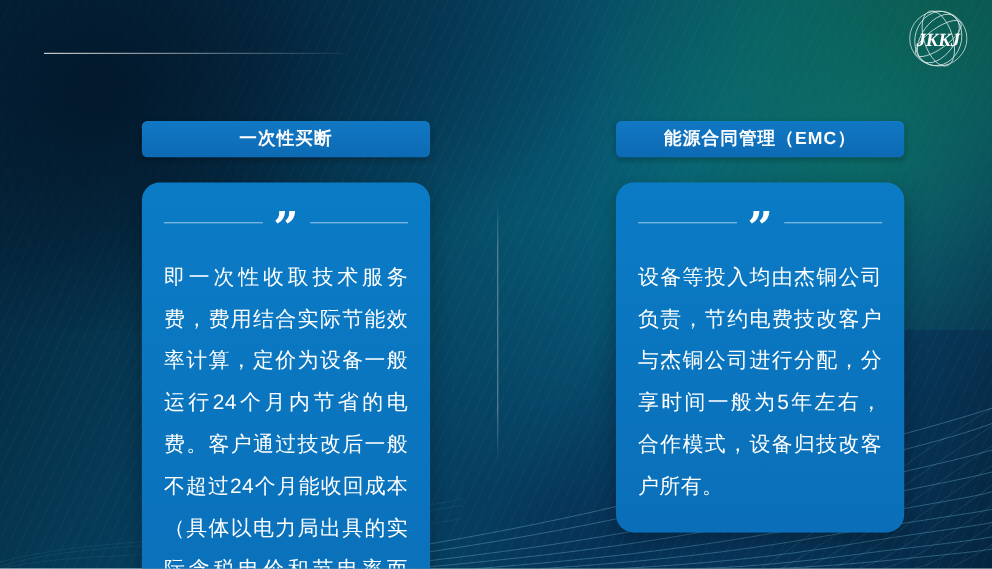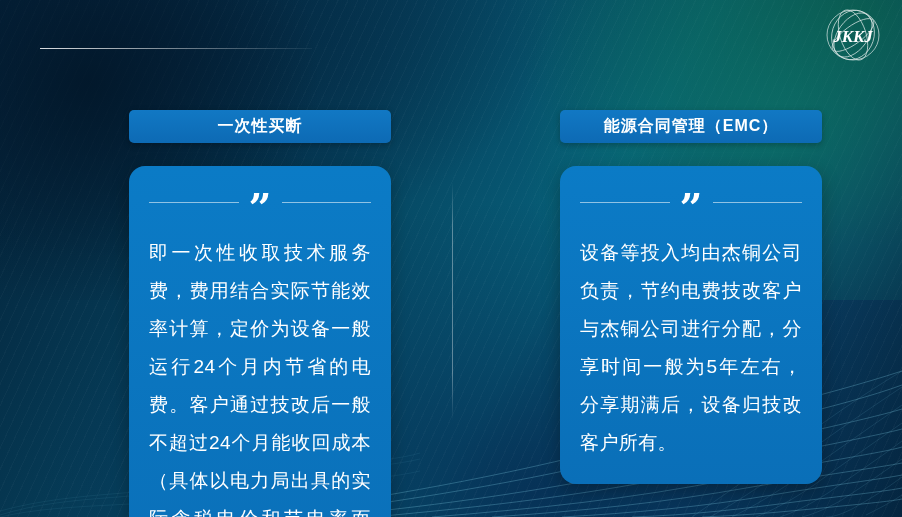--- a/index.html
+++ b/index.html
@@ -258,18 +258,18 @@
     </div>
 
     <div class="column col-right">
       <div class="card-header">能源合同管理（EMC）</div>
       <div class="card-body">
         <div class="quote-row">
           <span class="quote-rule"></span>
           <span class="quote-mark">”</span>
           <span class="quote-rule"></span>
         </div>
-        <div class="card-text">设备等投入均由杰铜公司负责，节约电费技改客户与杰铜公司进行分配，分享时间一般为5年左右，分享期满后，设备归技改客户所有。</div>
+        <div class="card-text">设备等投入均由杰铜公司负责，节约电费技改客户与杰铜公司进行分配，分享时间一般为5年左右，合作模式，设备归技改客户所有。</div>
       </div>
     </div>
 
   </div>
 </div>
 
 </body></html>

